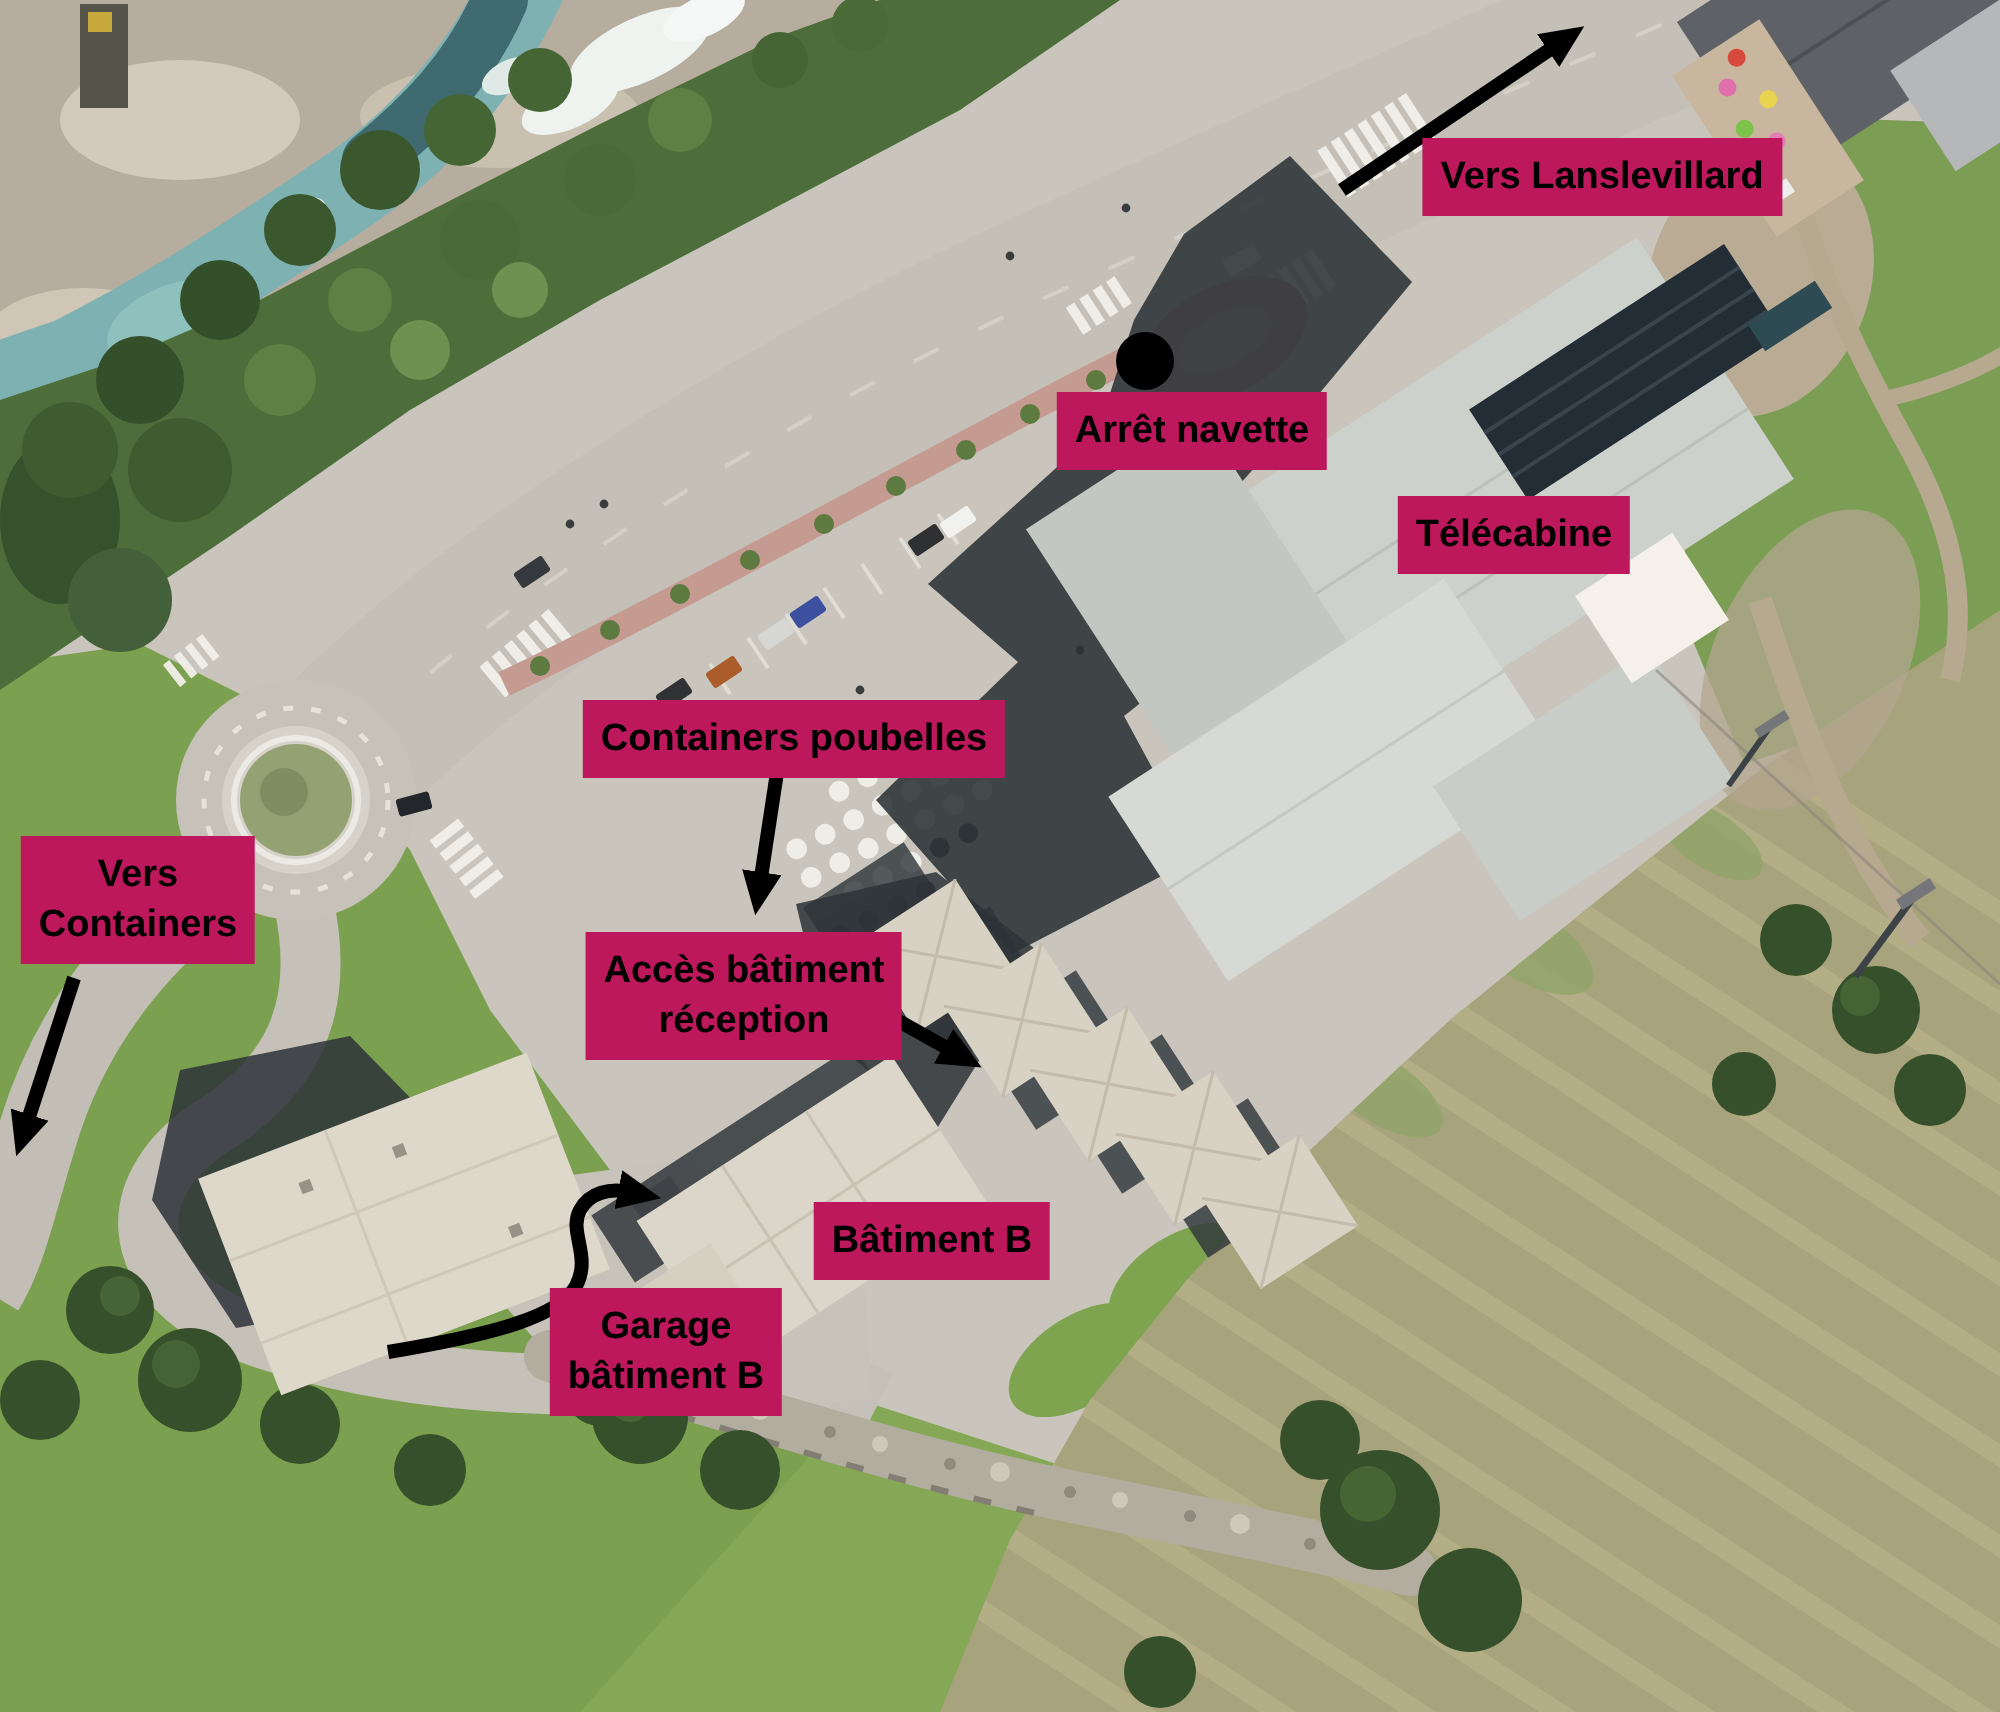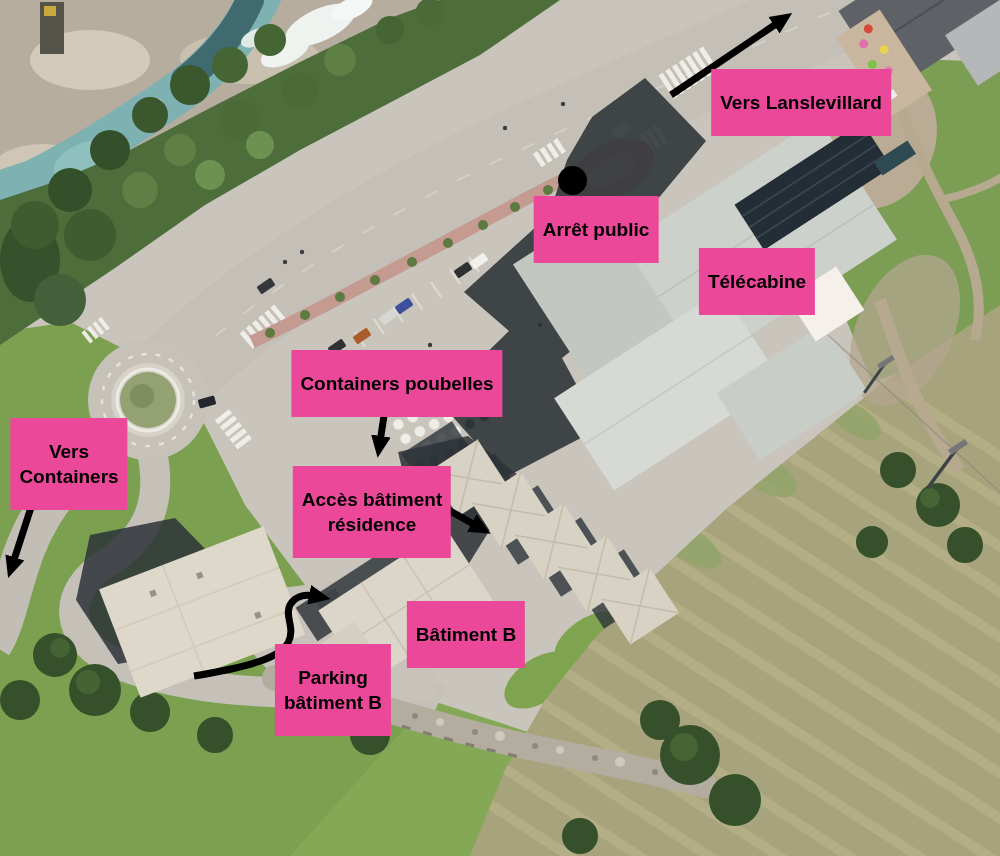--- a/index.html
+++ b/index.html
@@ -4,23 +4,23 @@
 <style>
   html,body{margin:0;padding:0;background:#222;}
   #stage{
     position:relative;width:1000px;height:856px;overflow:hidden;
     font-family:"Liberation Sans", sans-serif;
   }
   #stage svg.scene{position:absolute;left:0;top:0;}
   .overlay{position:absolute;left:0;top:0;width:1000px;height:856px;pointer-events:none;}
   .map-label{
     position:absolute;transform:translateX(-50%);
-    background:#ec4899;color:#000000;
+    background:#be185d;color:#000000;
     font-weight:bold;font-size:19px;line-height:25px;
-    padding:21px 9px;white-space:nowrap;text-align:center;
+    padding:7px 9px;white-space:nowrap;text-align:center;
   }
   .map-label .ln{display:block;}
   .dot-marker{
     position:absolute;width:29px;height:29px;border-radius:50%;
     background:#000000;
   }
 </style>
 </head>
 <body>
 
@@ -450,43 +450,43 @@
   </svg>
 
   <div class="dot-marker" style="left:558px;top:166px;"></div>
 
   <div class="map-label" style="left:801px;top:69px;">
     <span>Vers Lanslevillard</span>
   </div>
 
 
   <div class="map-label" style="left:596px;top:196px;">
-    <span>Arrêt public</span>
+    <span>Arrêt navette</span>
   </div>
 
   <div class="map-label" style="left:757px;top:248px;">
     <span>Télécabine</span>
   </div>
 
   <div class="map-label" style="left:397px;top:350px;text-align:center;">
     <span>Containers poubelles</span>
   </div>
 
   <div class="map-label" style="left:69px;top:418px;">
     <span class="ln">Vers</span>
     <span class="ln">Containers</span>
   </div>
 
   <div class="map-label" style="left:372px;top:466px;">
     <span class="ln">Accès bâtiment</span>
-    <span class="ln">résidence</span>
+    <span class="ln">réception</span>
   </div>
 
   <div class="map-label" style="left:466px;top:601px;">
     <span>Bâtiment B</span>
   </div>
 
   <div class="map-label" style="left:333px;top:644px;">
-    <span class="ln">Parking</span>
+    <span class="ln">Garage</span>
     <span class="ln">bâtiment B</span>
   </div>
 
 </div>
 
 </body></html>

